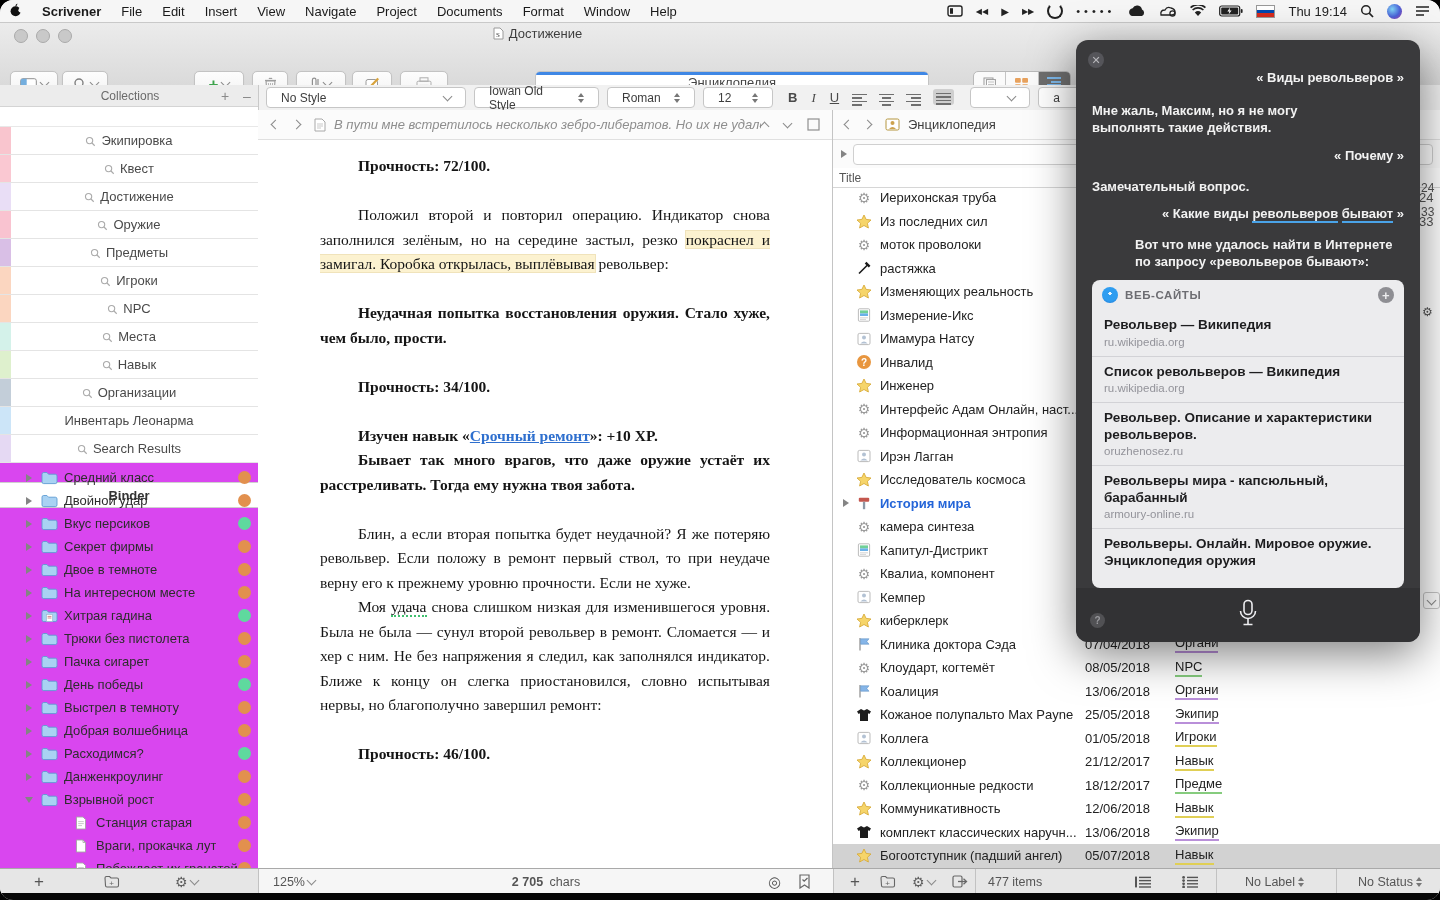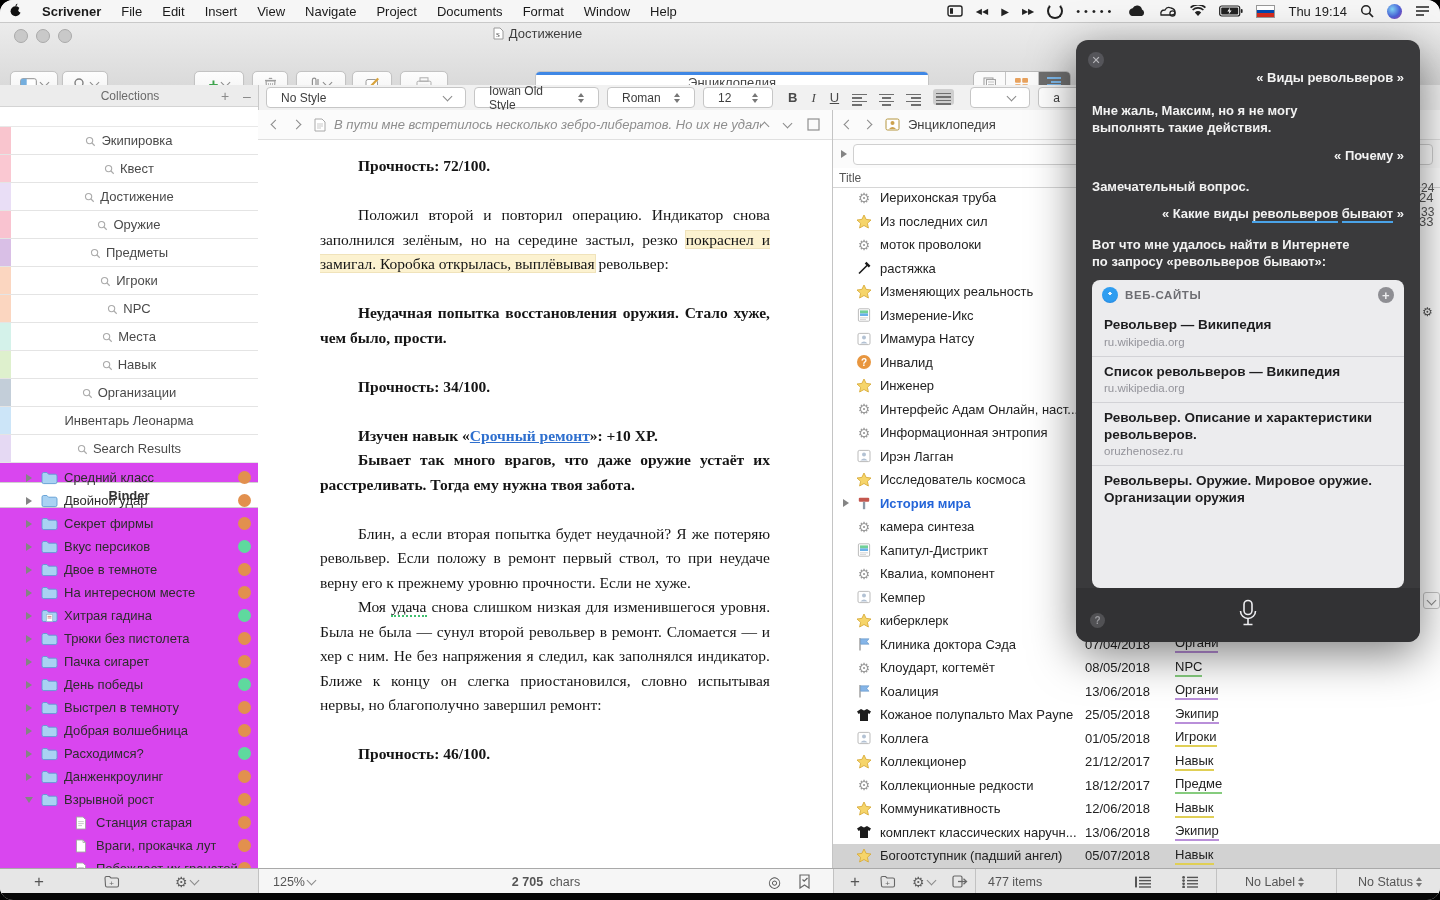--- a/index.html
+++ b/index.html
@@ -524,34 +524,34 @@
         </div>
         <div class="brow">
           <span class="disc">
             <span class="tri"></span>
           </span>
           <span class="icn">
             <svg width="17" height="14" viewBox="0 0 17 14">
               <path d="M1 3.2 q0-1.7 1.7-1.7 h3.2 l1.6 1.7 h6.8 q1.7 0 1.7 1.7 v6 q0 1.7-1.7 1.7 H2.7 q-1.7 0-1.7-1.7z" fill="#a9d2f3" stroke="#5e9cd3" stroke-width="0.9"></path>
             </svg>
           </span>
-          <span style="white-space:nowrap;overflow:hidden;">Секрет фирмы</span>
-          <span class="dot" style="background:#e2904e"></span>
-        </div>
-        <div class="brow">
-          <span class="disc">
-            <span class="tri"></span>
-          </span>
-          <span class="icn">
-            <svg width="17" height="14" viewBox="0 0 17 14">
-              <path d="M1 3.2 q0-1.7 1.7-1.7 h3.2 l1.6 1.7 h6.8 q1.7 0 1.7 1.7 v6 q0 1.7-1.7 1.7 H2.7 q-1.7 0-1.7-1.7z" fill="#a9d2f3" stroke="#5e9cd3" stroke-width="0.9"></path>
-            </svg>
-          </span>
           <span style="white-space:nowrap;overflow:hidden;">Вкус персиков</span>
           <span class="dot" style="background:#5fd99e"></span>
+        </div>
+        <div class="brow">
+          <span class="disc">
+            <span class="tri"></span>
+          </span>
+          <span class="icn">
+            <svg width="17" height="14" viewBox="0 0 17 14">
+              <path d="M1 3.2 q0-1.7 1.7-1.7 h3.2 l1.6 1.7 h6.8 q1.7 0 1.7 1.7 v6 q0 1.7-1.7 1.7 H2.7 q-1.7 0-1.7-1.7z" fill="#a9d2f3" stroke="#5e9cd3" stroke-width="0.9"></path>
+            </svg>
+          </span>
+          <span style="white-space:nowrap;overflow:hidden;">Секрет фирмы</span>
+          <span class="dot" style="background:#e2904e"></span>
         </div>
         <div class="brow">
           <span class="disc">
             <span class="tri"></span>
           </span>
           <span class="icn">
             <svg width="17" height="14" viewBox="0 0 17 14">
               <path d="M1 3.2 q0-1.7 1.7-1.7 h3.2 l1.6 1.7 h6.8 q1.7 0 1.7 1.7 v6 q0 1.7-1.7 1.7 H2.7 q-1.7 0-1.7-1.7z" fill="#a9d2f3" stroke="#5e9cd3" stroke-width="0.9"></path>
             </svg>
           </span>
@@ -1189,21 +1189,21 @@
   <div id="dockline" class="abs"></div>
 
   <div id="siri" class="abs">
     <span id="siri-close">✕</span>
     <div class="sq" style="top:30px;">« Виды револьверов »</div>
     <div class="sa" style="top:62px;">Мне жаль, Максим, но я не могу
 выполнять такие действия.</div>
     <div class="sq" style="top:108px;">« Почему »</div>
     <div class="sa" style="top:138px;">Замечательный вопрос.</div>
     <div class="sq" style="top:166px;"><span>« Какие виды </span><span class="bluline">револьверов</span><span> </span><span class="bluline">бывают</span><span> »</span></div>
-    <div class="sa" style="top:196px;">Вот что мне удалось найти в Интернете
+    <div class="sa" style="top:196px;margin-left:43px;">Вот что мне удалось найти в Интернете
 по запросу «револьверов бывают»:</div>
     <div id="siri-card">
       <div id="card-head">
         <span class="safari"></span>
         <span>ВЕБ-САЙТЫ</span>
         <span id="card-plus">+</span>
       </div>
       <div id="siri-results">
           <div class="sres">
             <div class="rt">Револьвер — Википедия</div>
@@ -1211,21 +1211,25 @@
           </div>
           <div class="sres">
             <div class="rt">Список револьверов — Википедия</div>
             <div class="ru">ru.wikipedia.org</div>
           </div>
           <div class="sres">
             <div class="rt">Револьвер. Описание и характеристики револьверов.</div>
             <div class="ru">oruzhenosez.ru</div>
           </div>
           <div class="sres">
-            <div class="rt">Револьверы. Оружие. Мировое оружие. Организации оружия</div>
+            <div class="rt">Револьверы мира - капсюльный, барабанный</div>
+            <div class="ru">armoury-online.ru</div>
+          </div>
+          <div class="sres">
+            <div class="rt">Револьверы. Онлайн. Мировое оружие. Энциклопедия оружия</div>
           </div>
         </div>
     </div>
     <div id="siri-bottom">
       <span id="siri-help">?</span>
       <span id="siri-mic">
         <svg width="22" height="30" viewBox="0 0 22 30">
             <rect x="7" y="1.5" width="8" height="14" rx="4" fill="none" stroke="#ededf0" stroke-width="1.6"></rect>
             <path d="M3.5 12 a7.5 7.5 0 0 0 15 0" fill="none" stroke="#ededf0" stroke-width="1.6"></path>
             <line x1="11" y1="19.5" x2="11" y2="25" stroke="#ededf0" stroke-width="1.6"></line>

